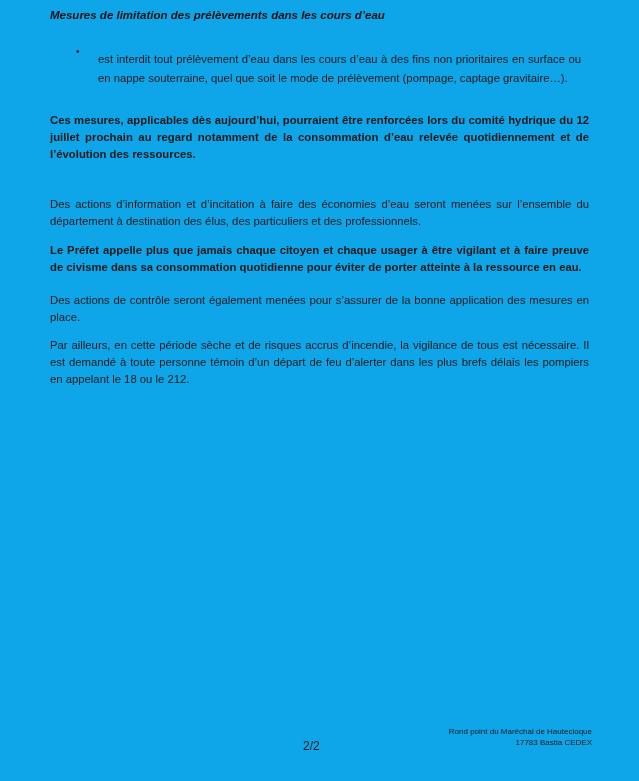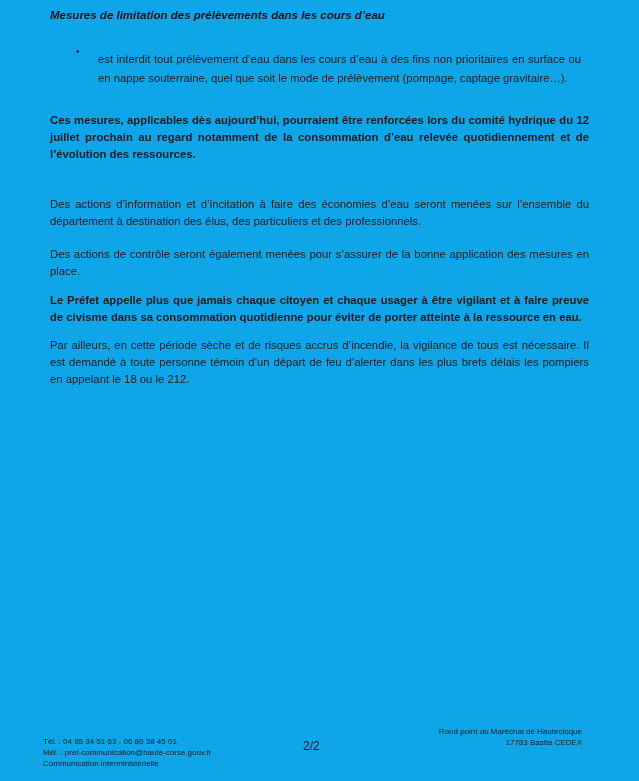--- a/index.html
+++ b/index.html
@@ -71,21 +71,21 @@
     line-height: 10.8px;
   }
   .footer-page {
     position: absolute;
     left: 303px;
     top: 739px;
     font-size: 12px;
   }
   .footer-address {
     position: absolute;
-    right: 57px;
+    right: 47px;
     top: 727px;
     font-size: 8px;
     line-height: 10.8px;
     text-align: right;
   }
 </style>
 </head>
 <body>
 
 <div class="page">
@@ -95,33 +95,28 @@
 
     <div class="bullet-item">
       <span class="bullet-marker">•</span>
       <p class="bullet-text">est interdit tout prélèvement d’eau dans les cours d’eau à des fins non prioritaires en surface ou en nappe souterraine, quel que soit le mode de prélèvement (pompage, captage gravitaire…).</p>
     </div>
 
     <p class="para p1">Ces mesures, applicables dès aujourd’hui, pourraient être renforcées lors du comité hydrique du 12 juillet prochain au regard notamment de la consommation d’eau relevée quotidiennement et de l’évolution des ressources.</p>
 
     <p class="para p2">Des actions d’information et d’incitation à faire des économies d’eau seront menées sur l’ensemble du département à destination des élus, des particuliers et des professionnels.</p>
 
+    <p class="para p4">Le Préfet appelle plus que jamais chaque citoyen et chaque usager à être vigilant et à faire preuve de civisme dans sa consommation quotidienne pour éviter de porter atteinte à la ressource en eau.</p>
+
     <p class="para p3">Des actions de contrôle seront également menées pour s’assurer de la bonne application des mesures en place.</p>
-
-    <p class="para p4">Le Préfet appelle plus que jamais chaque citoyen et chaque usager à être vigilant et à faire preuve de civisme dans sa consommation quotidienne pour éviter de porter atteinte à la ressource en eau.</p>
 
     <p class="para p5">Par ailleurs, en cette période sèche et de risques accrus d’incendie, la vigilance de tous est nécessaire. Il est demandé à toute personne témoin d’un départ de feu d’alerter dans les plus brefs délais les pompiers en appelant le 18 ou le 212.</p>
   </div>
 
 
-  <div class="footer-contact">
-    <div>Tél. : 04 95 34 51 63 - 06 80 38 45 01</div>
-    <div>Mél. : pref-communication@haute-corse.gouv.fr</div>
-    <div>Communication interministérielle</div>
-  </div>
 
   <div class="footer-page">2/2</div>
 
   <div class="footer-address">
     <div>Rond point du Maréchal de Hautecloque</div>
     <div>17783 Bastia CEDEX</div>
   </div>
 
 </div>
 

